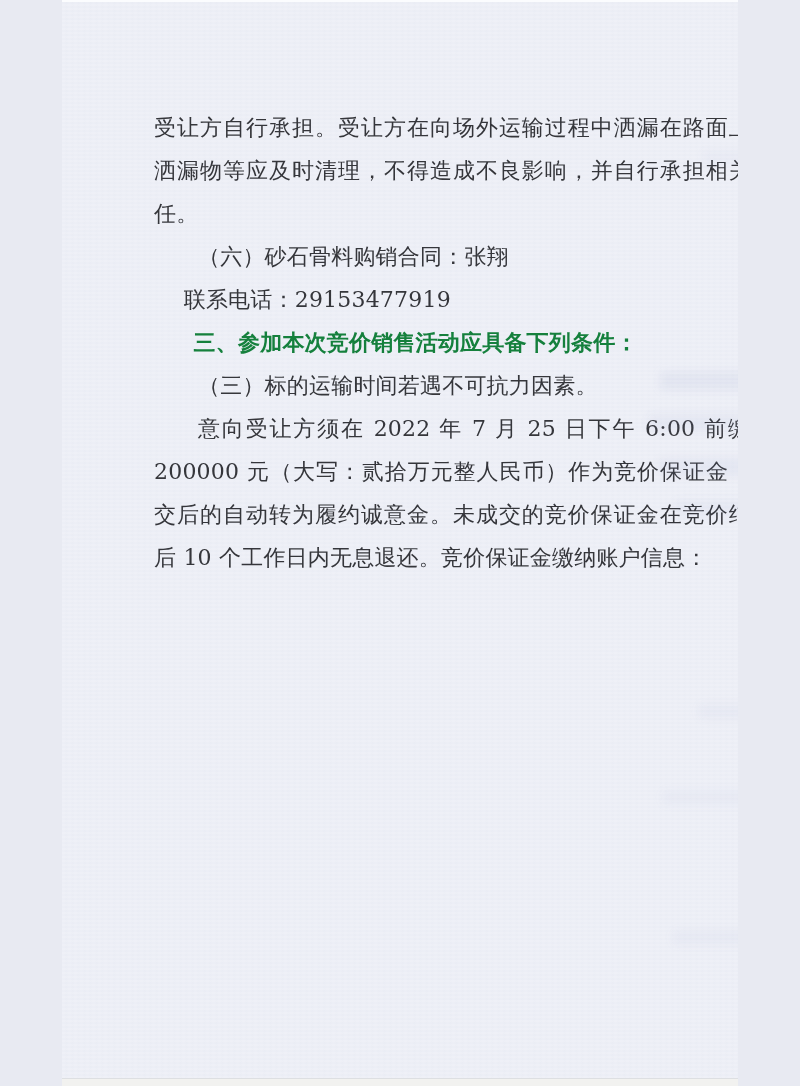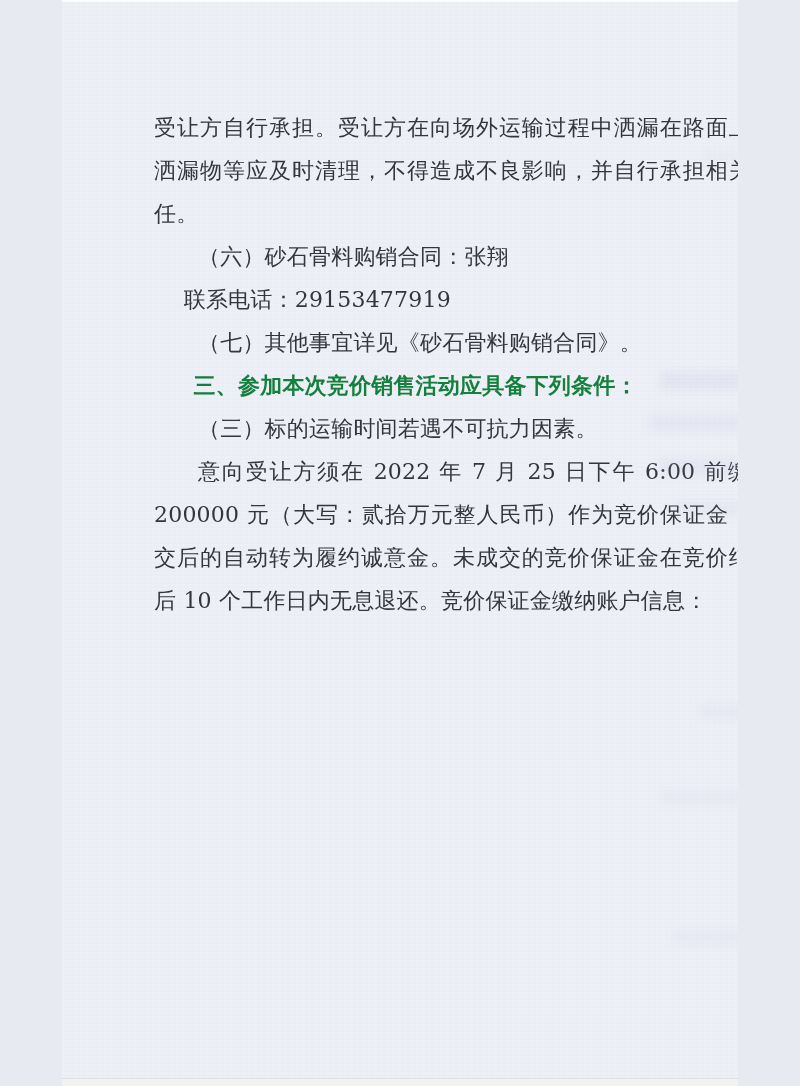--- a/index.html
+++ b/index.html
@@ -80,21 +80,20 @@
 <body>
 
 <div class="page">
 
   <div class="top-edge"></div>
 
   <div class="text-block">
     <p class="last-line-left">受让方自行承担。受让方在向场外运输过程中洒漏在路面上的洒漏物等应及时清理，不得造成不良影响，并自行承担相关责任。</p>
     <p class="ind last-line-left">（六）砂石骨料购销合同：张翔</p>
     <p class="ind-sm last-line-left">联系电话：29153477919</p>
-    <p class="ind last-line-left">（七）其他事宜详见《砂石骨料购销合同》。</p>
     <p class="ind-hd bold last-line-left">三、参加本次竞价销售活动应具备下列条件：</p>
     <p class="ind last-line-left">（三）标的运输时间若遇不可抗力因素。</p>
     <p class="ind last-line-left">意向受让方须在 2022 年 7 月 25 日下午 6:00 前缴纳 200000 元（大写：贰拾万元整人民币）作为竞价保证金，成交后的自动转为履约诚意金。未成交的竞价保证金在竞价结束后 10 个工作日内无息退还。竞价保证金缴纳账户信息：</p>
   </div>
 
   <div class="bleed b1"></div>
   <div class="bleed b2"></div>
   <div class="bleed b3"></div>
   <div class="bleed b4"></div>
   <div class="bleed b5"></div>

